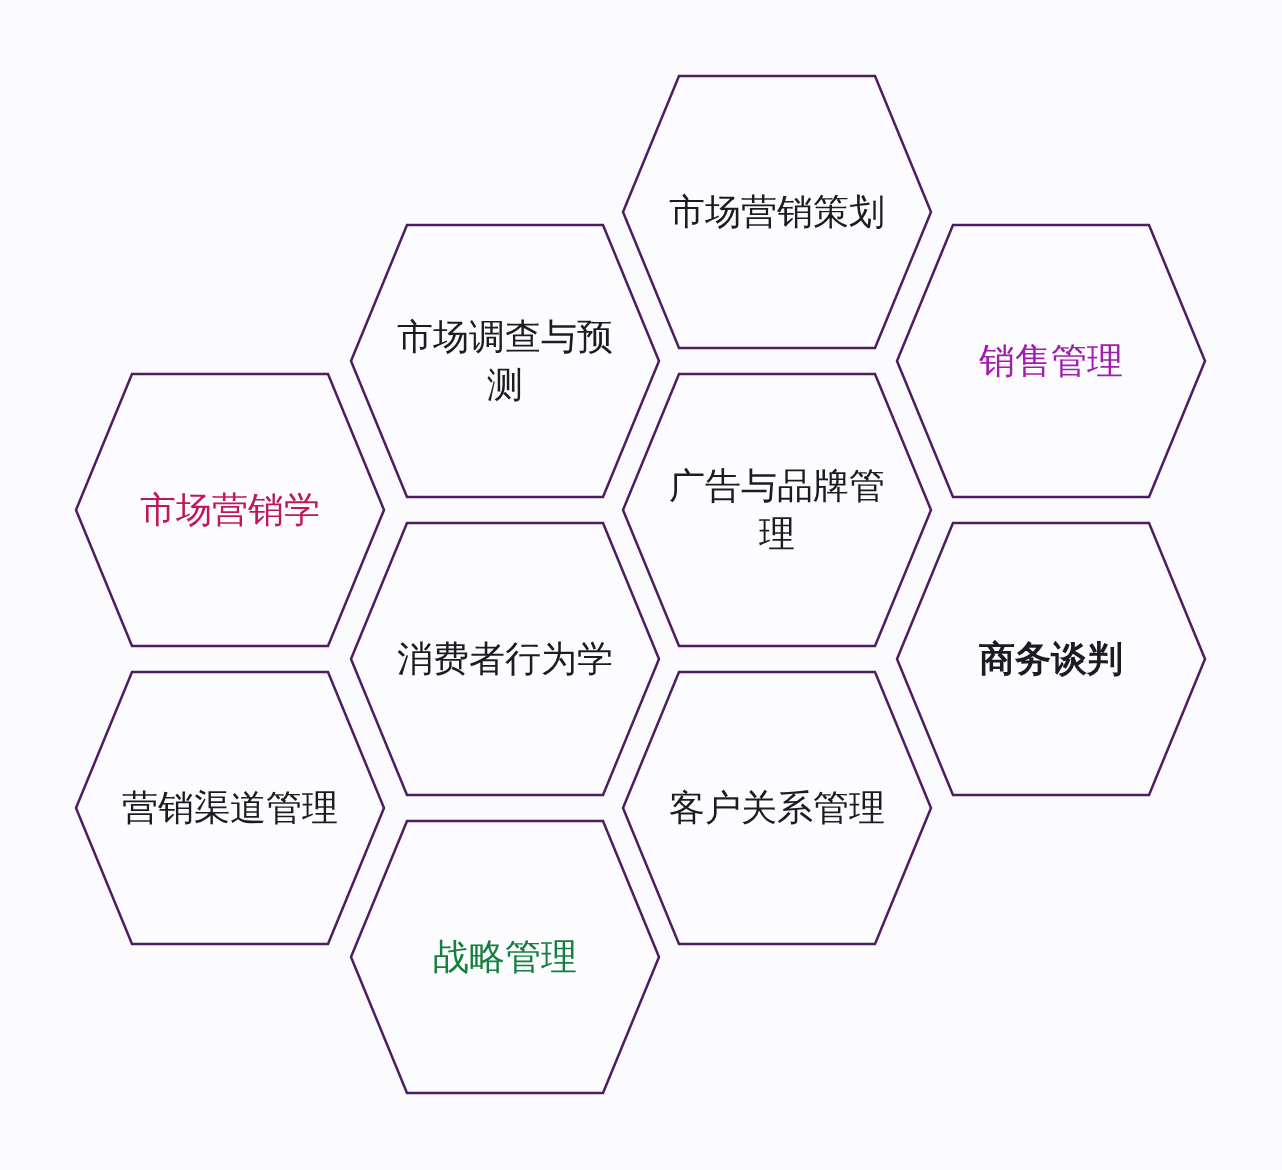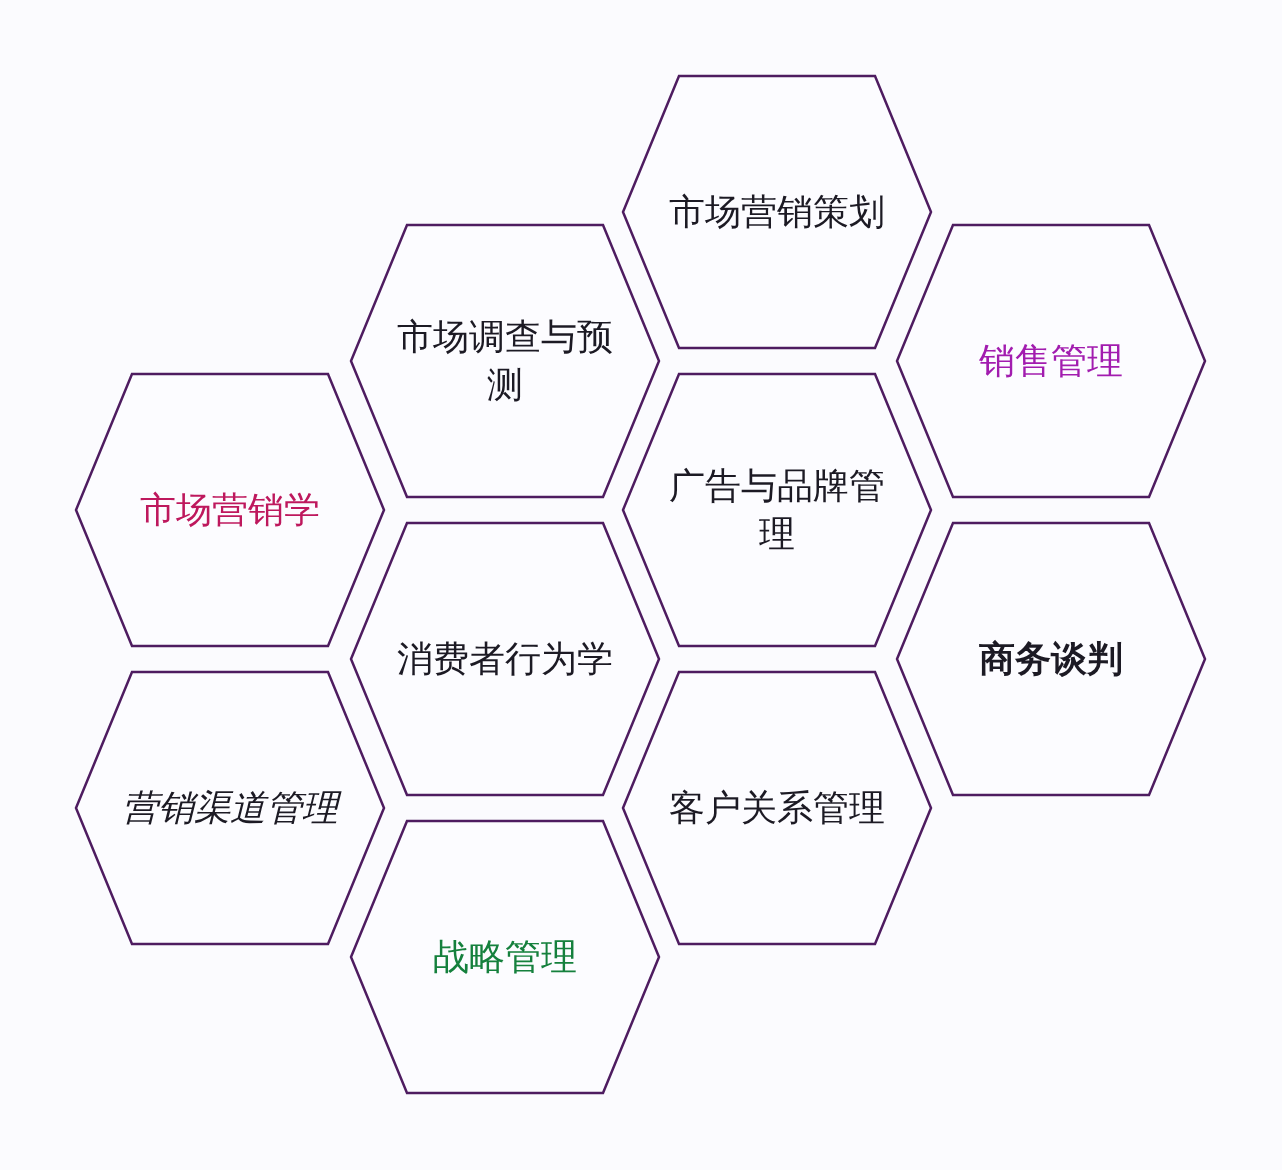--- a/index.html
+++ b/index.html
@@ -50,17 +50,17 @@
       <polygon points="407,821 603,821 659,957 603,1093 407,1093 351,957" fill="#fcfcff" stroke="#4e1c60" stroke-width="2.5" stroke-linejoin="miter"></polygon>
     </svg>
   <div id="labels">
       <div class="hex-label" style="left: 777px; top: 212px; color: rgb(28, 26, 36); width: 300px; white-space: nowrap;">市场营销策划</div>
       <div class="hex-label" style="left: 505px; top: 361px; color: rgb(28, 26, 36); width: 240px; text-align: center;">市场调查与预测</div>
       <div class="hex-label" style="left: 1051px; top: 361px; color: #a21caf; width: 300px; white-space: nowrap;">销售管理</div>
       <div class="hex-label" style="left: 230px; top: 510px; color: #be185d; width: 300px; white-space: nowrap;">市场营销学</div>
       <div class="hex-label" style="left: 777px; top: 510px; color: rgb(28, 26, 36); width: 240px;">广告与品牌管理</div>
       <div class="hex-label" style="left: 505px; top: 659px; color: rgb(28, 26, 36); width: 300px; white-space: nowrap;">消费者行为学</div>
       <div class="hex-label" style="left: 1051px; top: 659px; color: rgb(28, 26, 36); width: 300px; white-space: nowrap; font-weight: bold;">商务谈判</div>
-      <div class="hex-label" style="left: 230px; top: 808px; color: rgb(28, 26, 36); width: 300px; white-space: nowrap; font-style: italic;">营销渠道管理</div>
+      <div class="hex-label" style="left: 230px; top: 808px; color: rgb(28, 26, 36); width: 300px; white-space: nowrap;">营销渠道管理</div>
       <div class="hex-label" style="left: 777px; top: 808px; color: rgb(28, 26, 36); width: 300px; white-space: nowrap;">客户关系管理</div>
       <div class="hex-label" style="left: 505px; top: 957px; color: #15803d; width: 300px; white-space: nowrap;">战略管理</div>
     </div>
 </div>
 
 </body></html>

